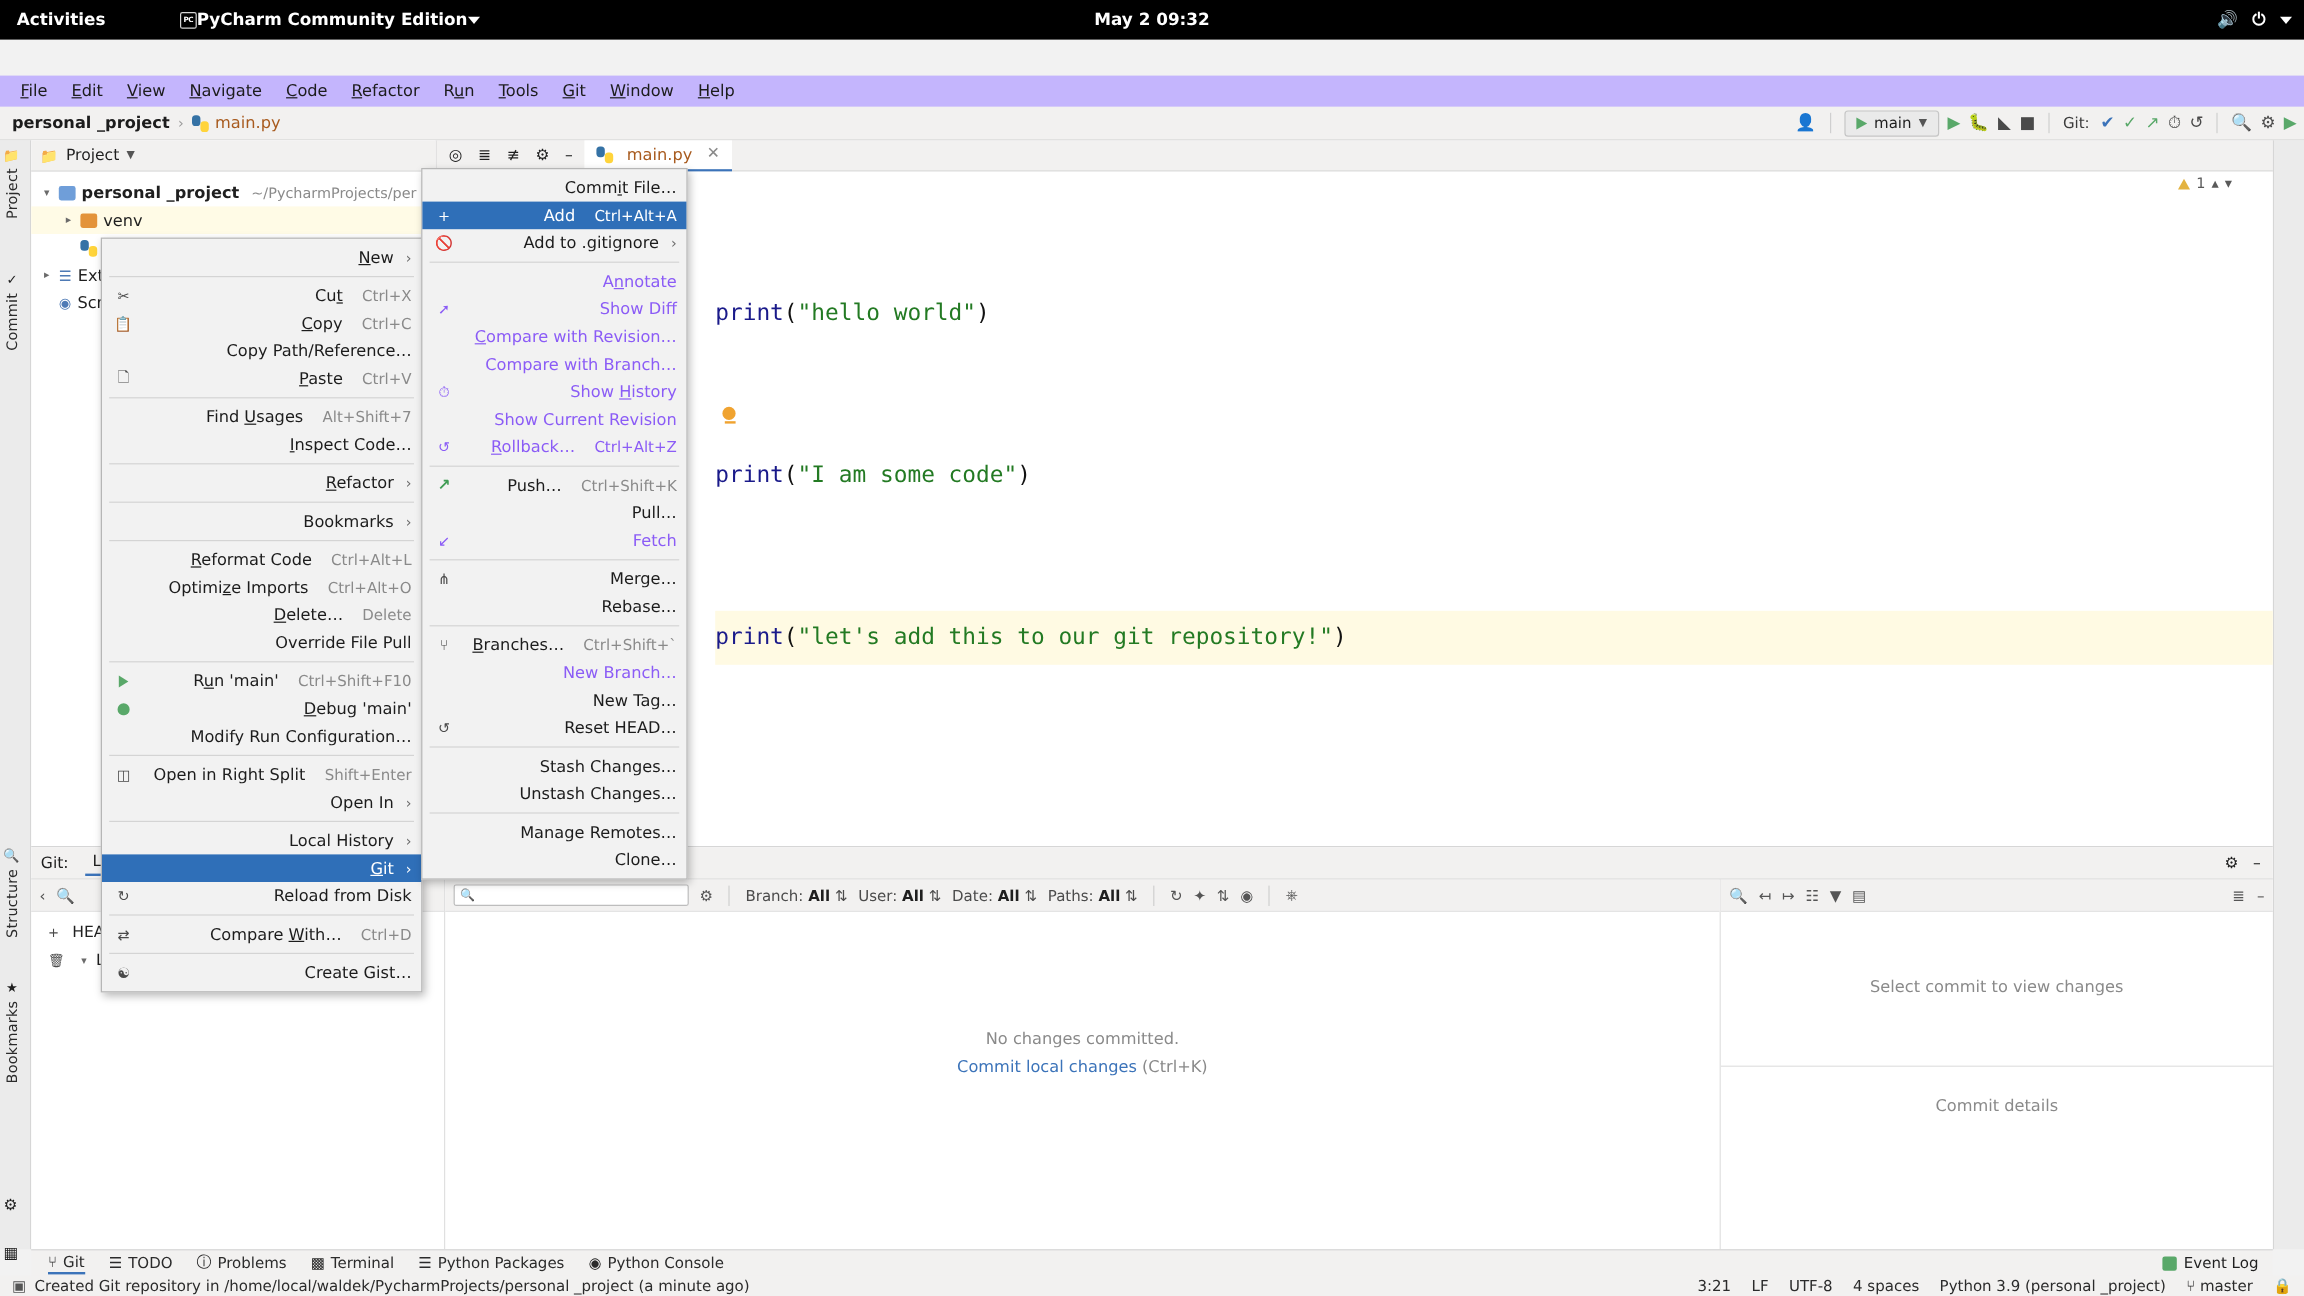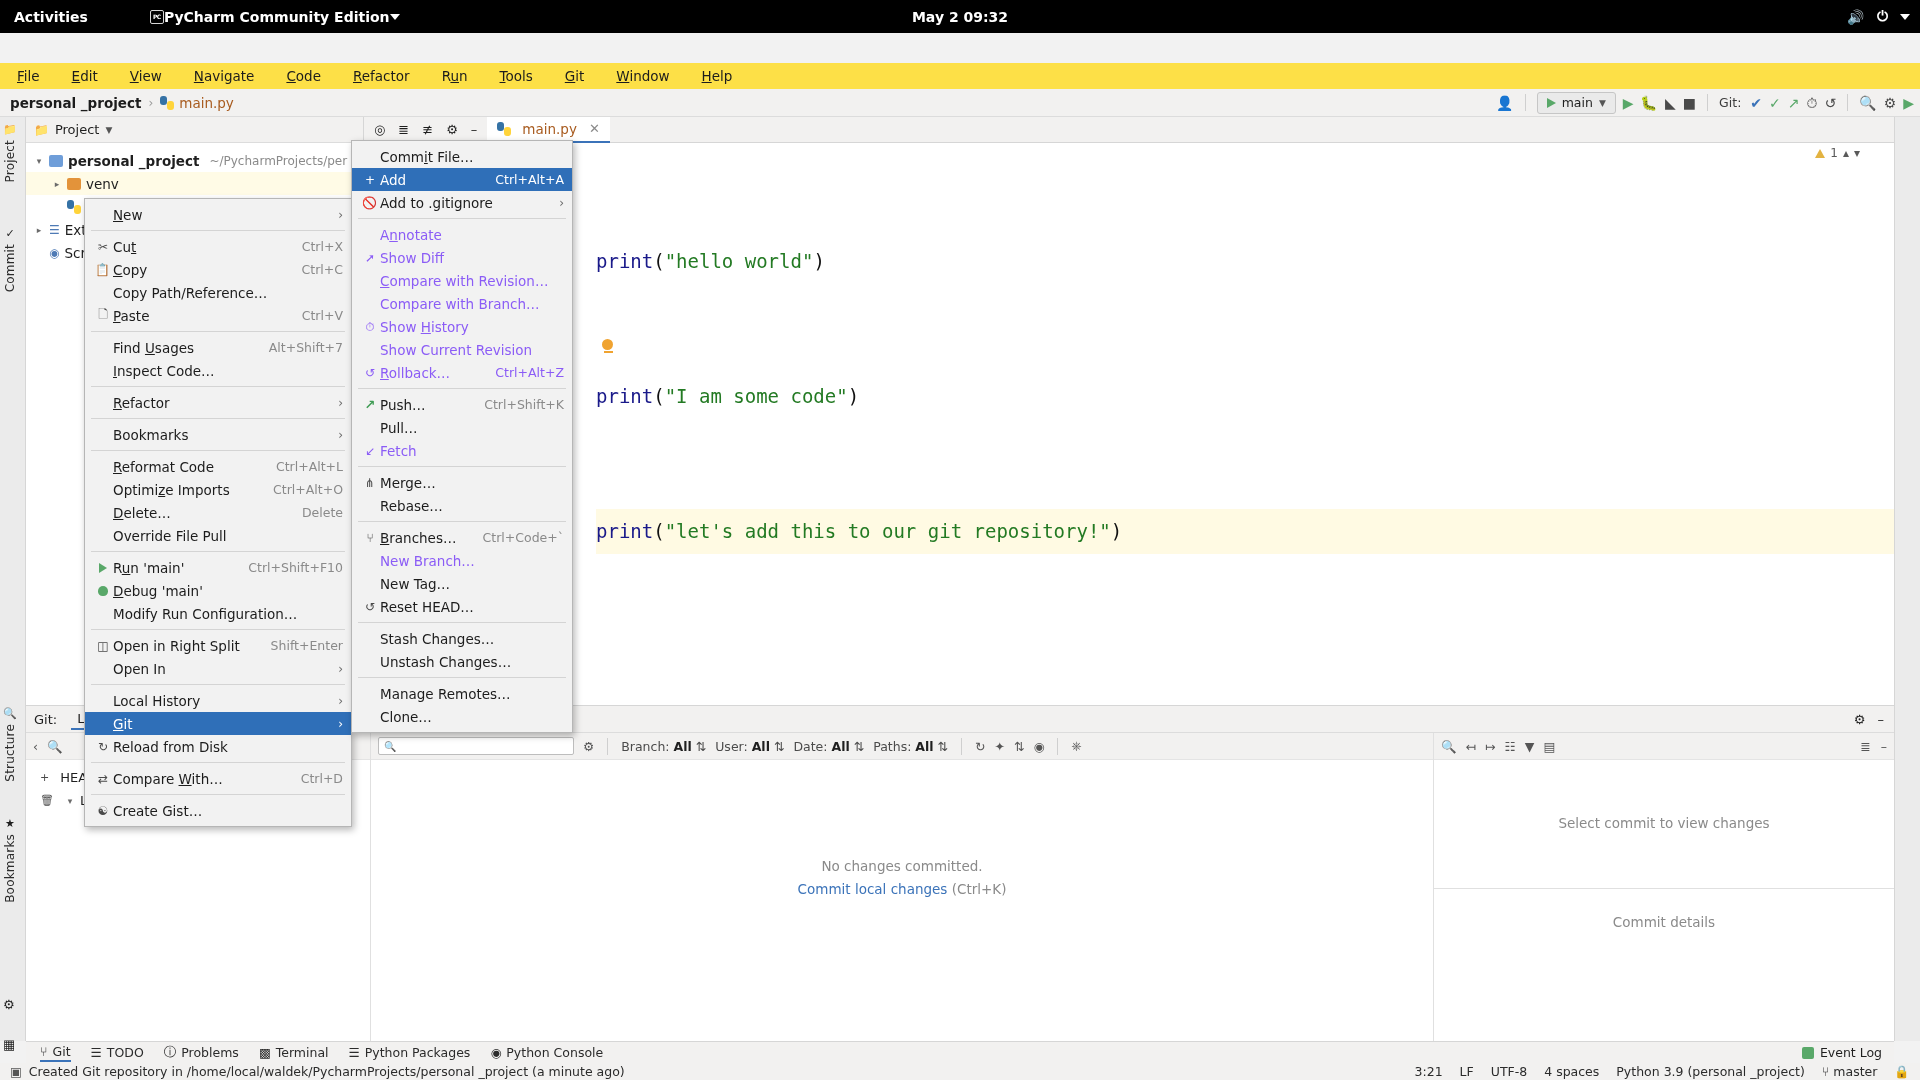--- a/index.html
+++ b/index.html
@@ -34,21 +34,21 @@
   .win-title {
     position:absolute; top:33px; left:0; width:1920px; height:30px;
     background:#e1dedb; border-bottom:1px solid #c8c4c0;
     display:flex; align-items:center; justify-content:center;
     font-size:13.5px; font-weight:bold; color:#2b2b2b;
   }
 
   
   .menubar {
     position:absolute; top:63px; left:0; width:1920px; height:26px;
-    background:#fde047; display:flex; align-items:center; padding-left:8px; gap:14px;
+    background:#c4b5fd; display:flex; align-items:center; padding-left:8px; gap:2px;
     border-bottom:0px;
   }
   .menubar .mi { padding:3px 9px; font-size:13.5px; color:#1c1c1c; cursor:default; }
   .menubar .mi u { text-decoration:underline; }
 
   
   .navbar {
     position:absolute; top:89px; left:0; width:1920px; height:28px;
     background:#f2f1f0; display:flex; align-items:center; padding-left:10px;
     font-size:13.5px; border-bottom:1px solid #dcdcdc;
@@ -195,21 +195,21 @@
     position:absolute; background:#f2f2f2; border:1px solid #b6b6b6;
     box-shadow:2px 3px 7px rgba(0,0,0,0.28); padding:4px 0; z-index:50;
   }
   .cm-main { left:84px; top:198px; width:268px; }
   .cm-git  { left:351px; top:140px; width:222px; }
   .cmi {
     height:23px; display:flex; align-items:center; font-size:13.5px; color:#1c1c1c;
     padding:0 8px 0 8px; position:relative; white-space:nowrap;
   }
   .cmi .gicon { width:20px; display:flex; align-items:center; justify-content:center; font-size:12px; color:#4a4a4a;}
-  .cmi .lbl { flex:1; }
+  .cmi .lbl { flex:1;text-align:right; }
   .cmi .acc { color:#8a8a8a; font-size:12.5px; margin-left:16px; }
   .cmi .chev { color:#6b6b6b; font-size:12px; margin-left:10px; }
   .cmi.disabled .lbl, .cmi.disabled .acc, .cmi.disabled .gicon { color:#8b5cf6; }
   .cmi.hl { background:#2f6fb8; }
   .cmi.hl .lbl, .cmi.hl .acc, .cmi.hl .gicon, .cmi.hl .chev { color:#ffffff; }
   .cmi u { text-decoration:underline; }
   .cmsep { height:1px; background:#d4d4d4; margin:4px 6px; }
 
   .mini-play { width:0;height:0;border-left:8px solid #59a869;border-top:5px solid transparent;border-bottom:5px solid transparent;}
   .mini-bug { width:10px;height:10px;border-radius:50% 50% 45% 45%;background:#59a869;}
@@ -691,21 +691,21 @@
         <span class="lbl">Merge…</span>
       </div>
     <div class="cmi">
         <span class="gicon"></span>
         <span class="lbl">Rebase…</span>
       </div>
     <div class="cmsep"></div>
     <div class="cmi">
         <span class="gicon">⑂</span>
         <span class="lbl"><u>B</u>ranches…</span>
-        <span class="acc">Ctrl+Code+`</span>
+        <span class="acc">Ctrl+Shift+`</span>
       </div>
     <div class="cmi disabled">
         <span class="gicon"></span>
         <span class="lbl">New Branch…</span>
       </div>
     <div class="cmi">
         <span class="gicon"></span>
         <span class="lbl">New Tag…</span>
       </div>
     <div class="cmi">

